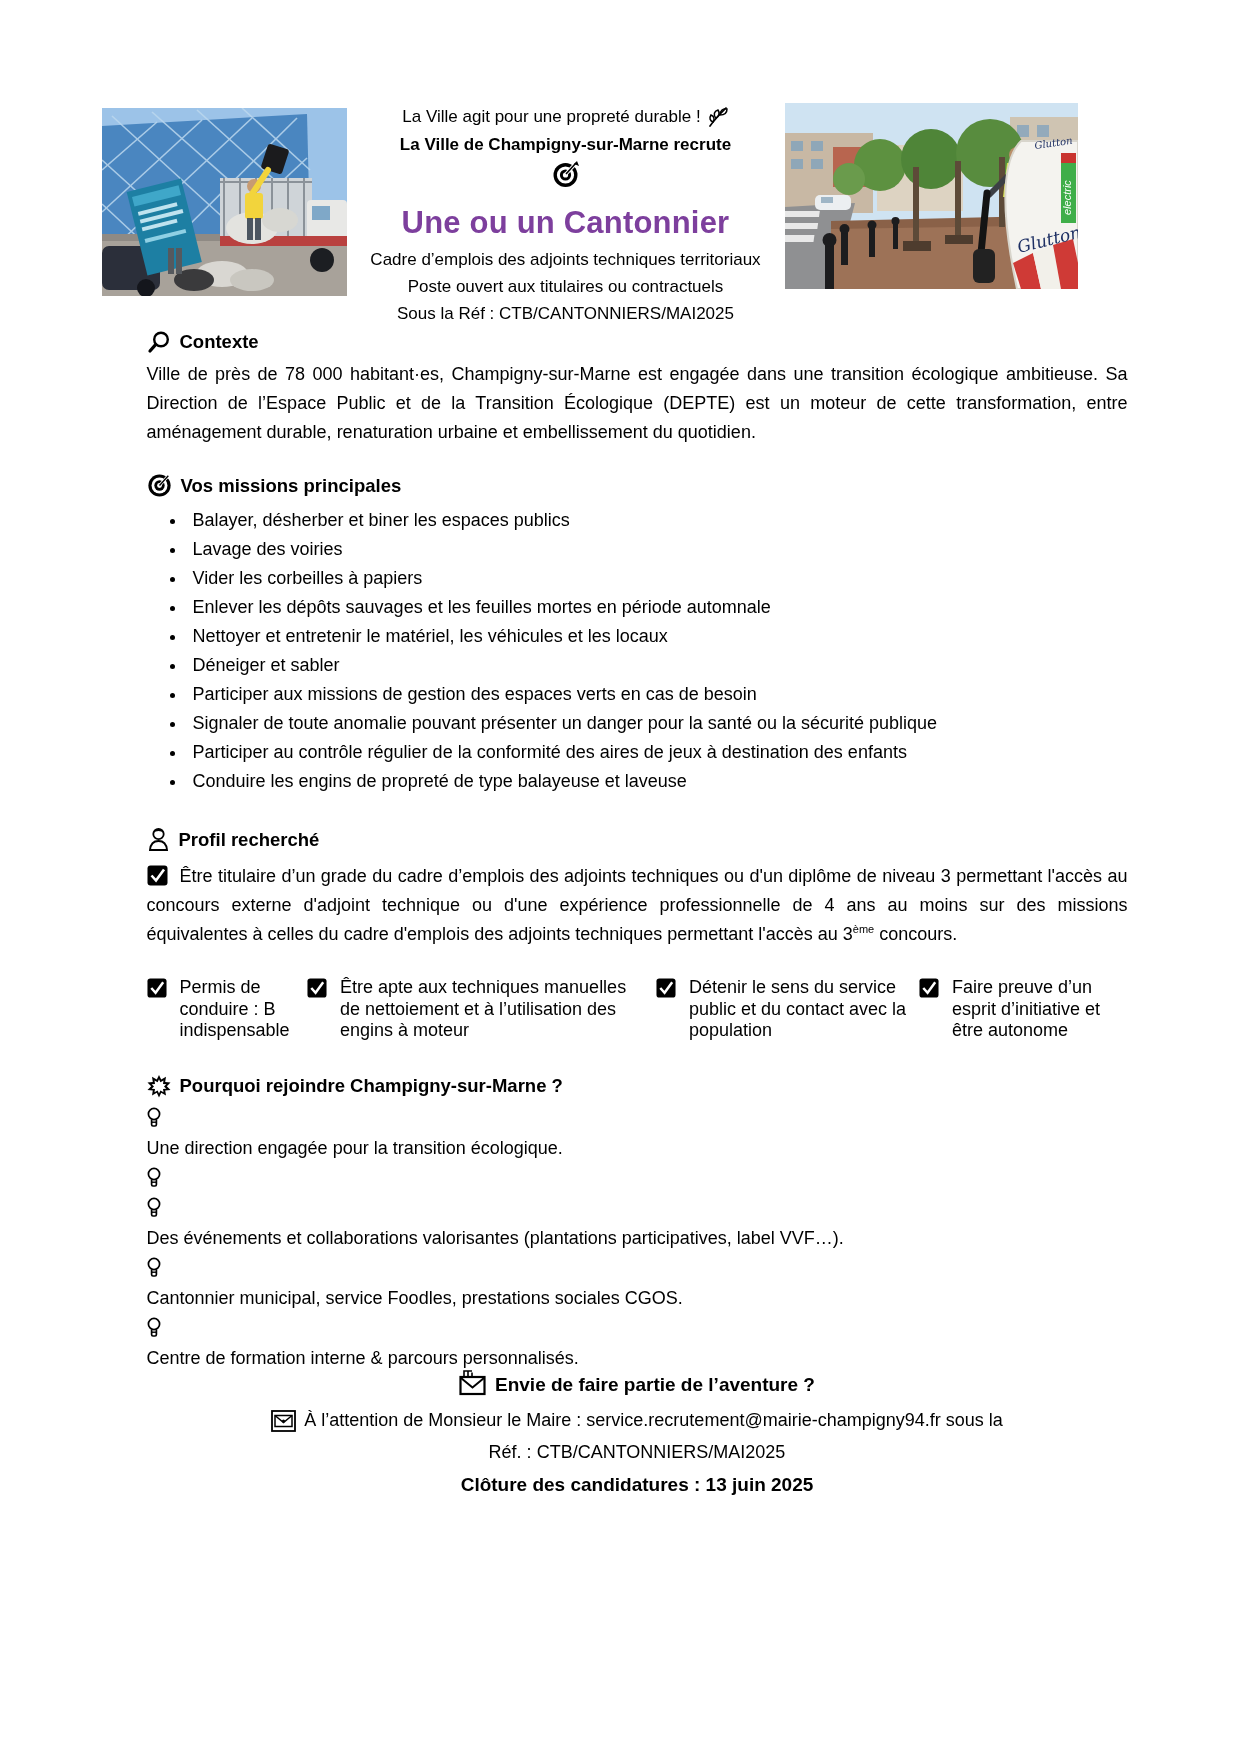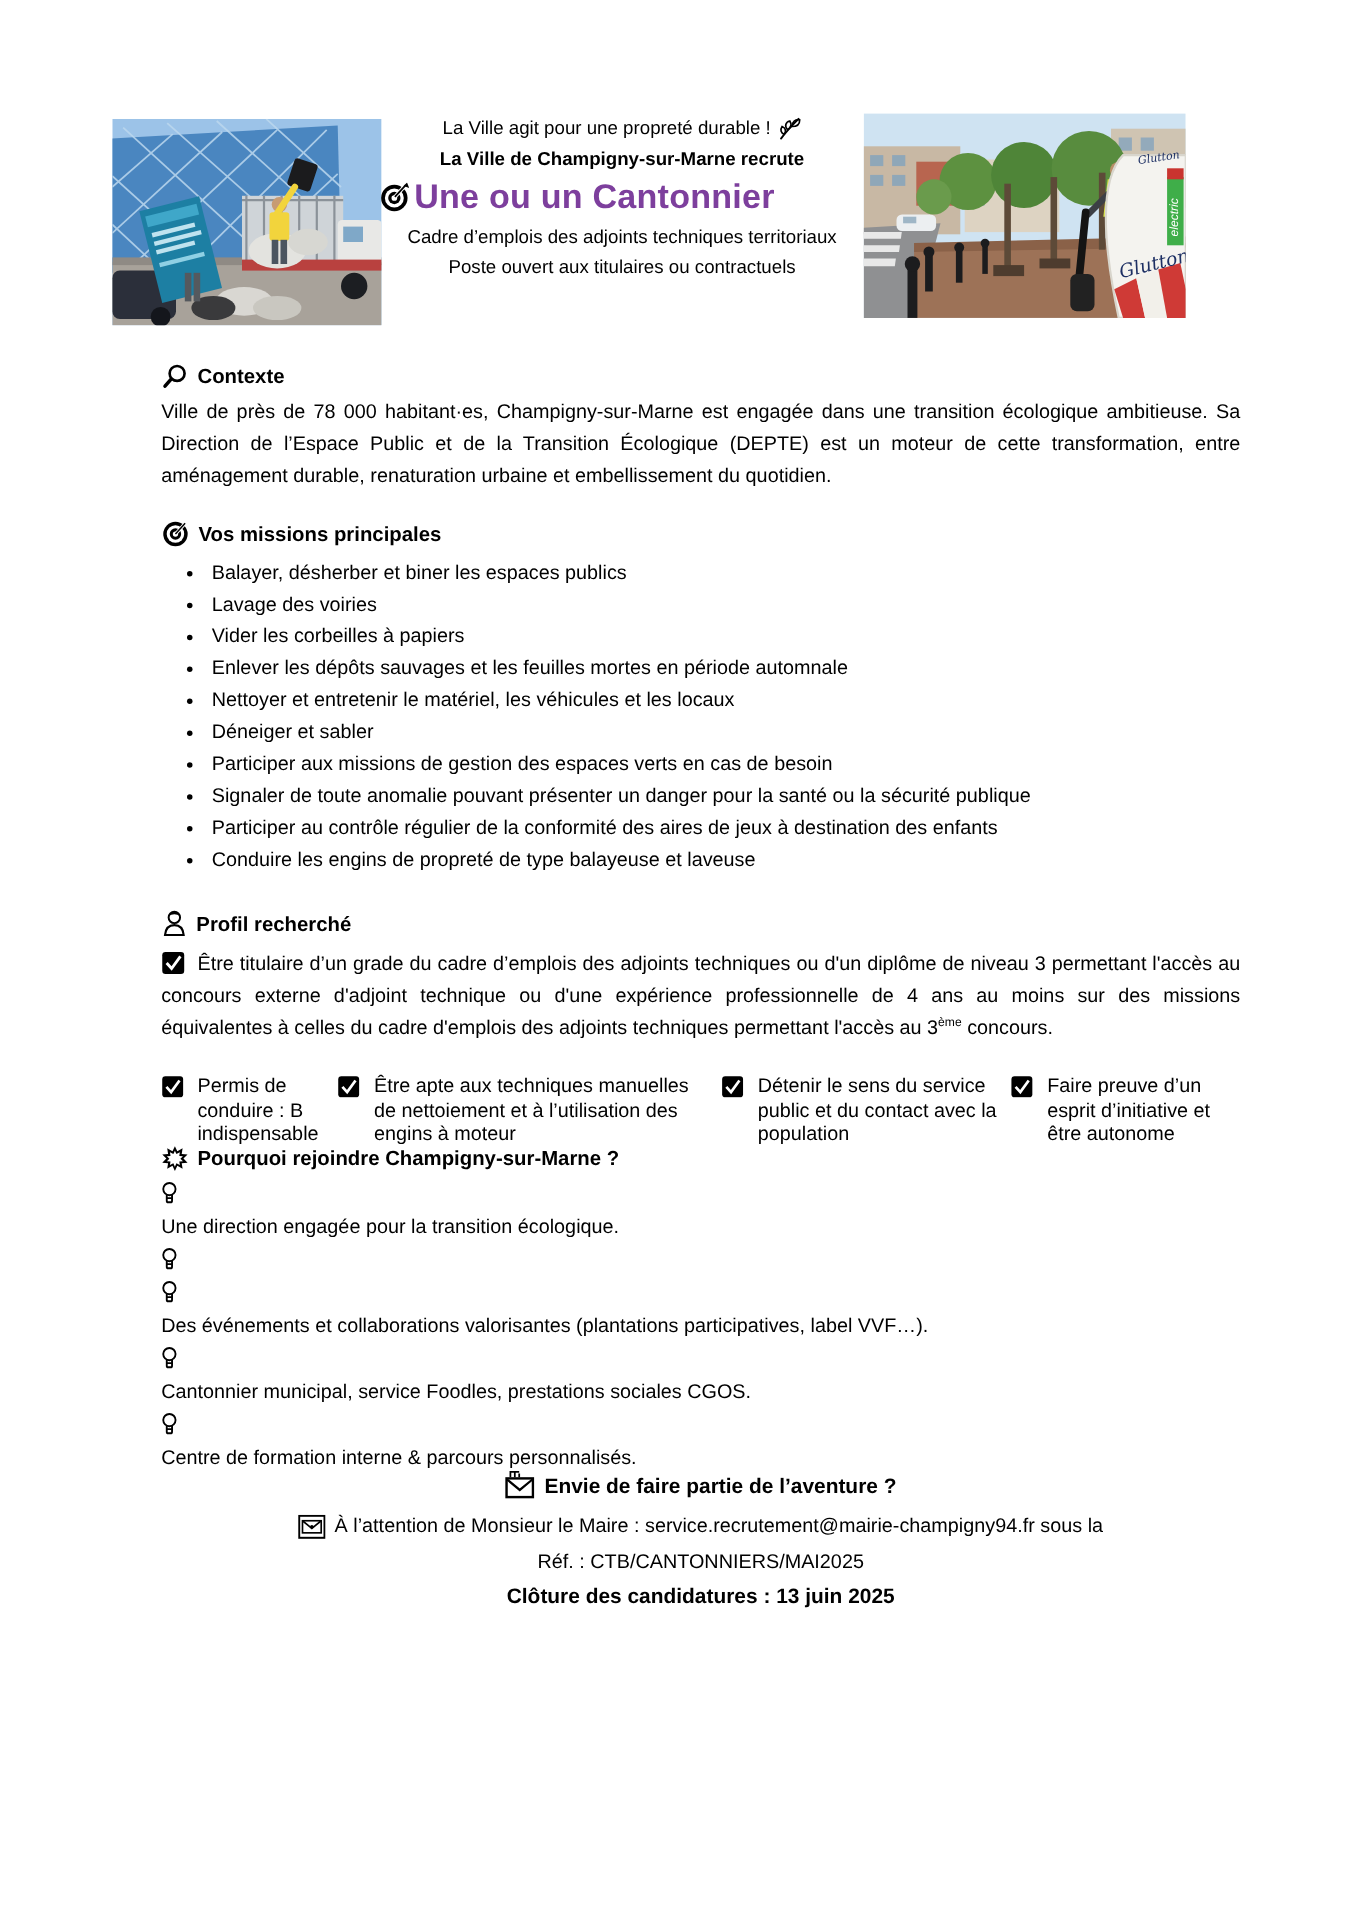--- a/index.html
+++ b/index.html
@@ -15,38 +15,38 @@
   .photo { position:absolute; overflow:hidden; }
   .photo-left  { left:85px;  top:5px; width:245px; height:188px; }
   .photo-right { left:768px; top:0;   width:293px; height:186px; }
   .photo svg { display:block; width:100%; height:100%; }
   .header-center { position:absolute; left:328px; top:3px; width:442px; text-align:center; }
   .h-tagline { font-size:17px; display:flex; justify-content:center; align-items:center; gap:6px; }
   .h-recruiter { font-size:17px; font-weight:bold; margin-top:7px; }
   .h-title {
     margin-top:6px; font-size:31px; font-weight:bold; letter-spacing:.2px;
     color:var(--purple,#7d3f9d);
-    display:flex; justify-content:flex-start; align-items:center; gap:5px;
+    display:flex; justify-content:center; align-items:center; gap:17px;flex-direction:column;
   }
   .h-sub { font-size:17px; line-height:1.4; margin-top:3px; }
   .h-sub.first { margin-top:7px; }
   
   .doc-col { position:absolute; left:130px; top:318px; width:981px; }
   .section-heading {
     display:flex; align-items:center; gap:9px;
     font-size:18.5px; font-weight:bold;
   }
   .section-heading svg { flex:0 0 auto; }
   .para { font-size:18px; line-height:1.6; text-align:justify; margin-top:6px; }
   ul.bullets { margin:8px 0 0 0; padding-left:40px; }
   ul.bullets li { font-size:18px; line-height:1.61; padding-left:6px; }
   .sec-contexte { margin-top:12px; }
   .sec-missions { margin-top:27px; }
   .sec-profil   { margin-top:31px; }
-  .sec-pourquoi { }
+  .sec-pourquoi { margin-top:33px; }
   .check-intro { font-size:18px; line-height:1.6; text-align:justify; margin-top:10px; }
   .check-intro svg { vertical-align:-4px; margin-right:12px; }
   .check-list { margin-top:29px; display:flex; flex-direction:row; gap:6.5px; }
   .check-row { display:flex; align-items:flex-start; gap:13px; font-size:18px; line-height:1.18; }
   .check-row svg { flex:0 0 auto; margin-top:1px; }
   .perk-list { margin-top:8px; display:flex; flex-direction:column; gap:6px; }
   .perk-row { display:flex; align-items:flex-start; gap:8px; font-size:18px; line-height:1.22;flex-direction:column; }
   .perk-row svg { flex:0 0 auto; margin-top:1px; }
   
   .contact { text-align:center; }
@@ -151,20 +151,21 @@
           <circle cx="13.5" cy="14" r="5.6" fill="#000"></circle>
           <circle cx="13.5" cy="14" r="2.6" fill="#fff"></circle>
           <line x1="24" y1="2" x2="14" y2="13" stroke="#fff" stroke-width="3.4"></line>
           <line x1="24" y1="2" x2="14" y2="13" stroke="#000" stroke-width="1.6"></line>
           <polygon points="25,0 27,5 22,3" fill="#000"></polygon>
         </svg>
         <span>Une ou un Cantonnier</span>
       </div>
       <div class="h-sub first">Cadre d’emplois des adjoints techniques territoriaux</div>
       <div class="h-sub">Poste ouvert aux titulaires ou contractuels</div>
+      <div class="h-sub">Sous la Réf : CTB/CANTONNIERS/MAI2025</div>
     </div>
 
     <div class="photo photo-right">
       <svg viewBox="0 0 293 186" preserveAspectRatio="none">
         <rect x="0" y="0" width="293" height="186" fill="#cfe3f2"></rect>
 
         <rect x="0" y="30" width="88" height="80" fill="#c8b8a4"></rect>
         <rect x="6" y="38" width="12" height="10" fill="#8fa7b8"></rect>
           <rect x="26" y="38" width="12" height="10" fill="#8fa7b8"></rect>
         <rect x="6" y="56" width="12" height="10" fill="#8fa7b8"></rect>

